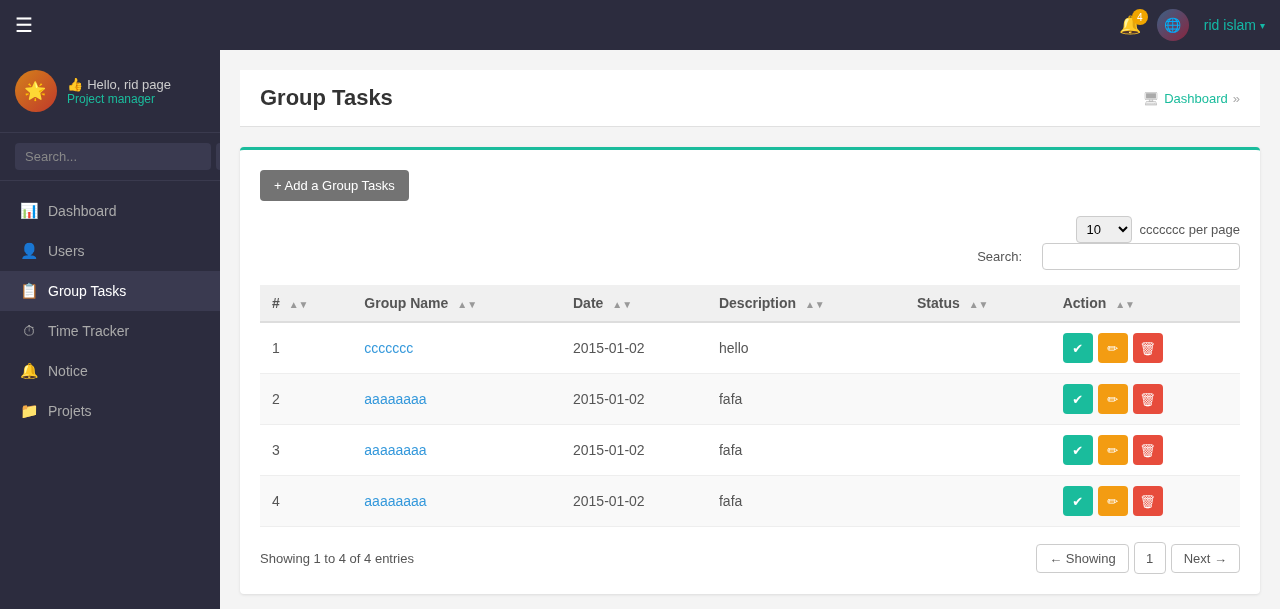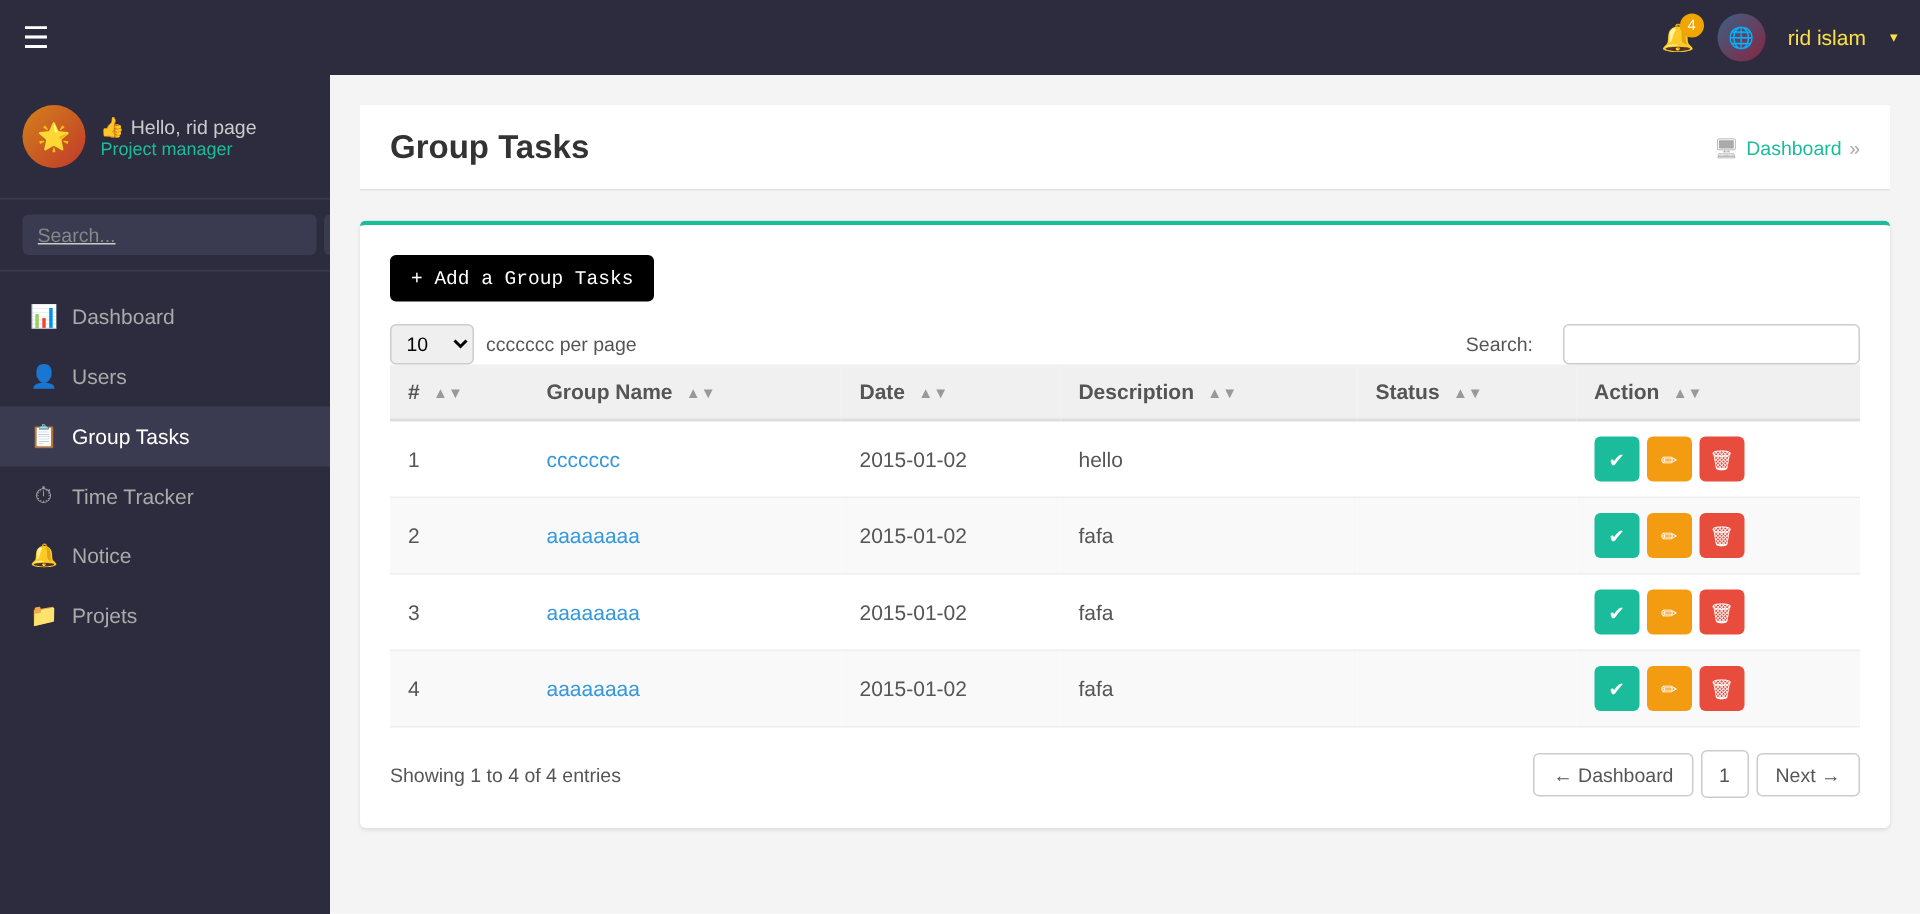--- a/index.html
+++ b/index.html
@@ -26,21 +26,21 @@
       background: #f0a500; color: #fff; border-radius: 50%;
       font-size: 10px; width: 16px; height: 16px;
       display: flex; align-items: center; justify-content: center;
     }
     .user-avatar-top {
       width: 32px; height: 32px; border-radius: 50%;
       background: linear-gradient(135deg, #3a6186, #89253e);
       display: flex; align-items: center; justify-content: center;
       color: white; font-size: 14px; cursor: pointer;
     }
-    .user-name-top { color: #fde047; font-size: 14px; cursor: pointer; display: flex; align-items: center; gap: 16px; }
+    .user-name-top { color: #14b8a6; font-size: 14px; cursor: pointer; display: flex; align-items: center; gap: 4px; }
     .user-name-top .caret { font-size: 10px; }
 
     
     .main-layout { display: flex; margin-top: 50px; height: calc(100vh - 50px); }
 
     
     .sidebar {
       width: 220px; background: #2c2c3e; color: #ccc;
       display: flex; flex-direction: column;
       position: fixed; top: 50px; left: 0; bottom: 0;
@@ -57,21 +57,21 @@
       display: flex; align-items: center; justify-content: center;
       color: white; font-size: 18px;
     }
     .sidebar-user-info { display: flex; flex-direction: column; }
     .sidebar-user-hello { color: #ccc; font-size: 13px; display: flex; align-items: center; gap: 4px; }
     .sidebar-user-role { color: #1abc9c; font-size: 12px; }
 
     .sidebar-search {
       padding: 10px 15px;
       border-bottom: 1px solid #3a3a4e;
-      display: flex; align-items: center; gap: 5px; text-decoration: underline;
+      display: flex; align-items: center; gap: 5px;
     }
     .sidebar-search input {
       background: #3a3a50; border: none; outline: none;
       color: #ccc; font-size: 13px; padding: 6px 10px;
       border-radius: 4px; flex: 1;
     }
     .sidebar-search input::placeholder { color: #888; }
     .sidebar-search .search-btn {
       background: #3a3a50; border: none; color: #ccc;
       padding: 6px 10px; border-radius: 4px; cursor: pointer;
@@ -108,30 +108,31 @@
 
     
     .card {
       background: #fff; border-radius: 4px;
       border-top: 3px solid #1abc9c;
       padding: 20px;
       box-shadow: 0 1px 3px rgba(0,0,0,0.1);
     }
 
     .add-btn {
-      background: #000000; color: #fff; border: none;
+      background: #737373; color: #fff; border: none;
       padding: 8px 14px; border-radius: 4px; cursor: pointer;
       font-size: 13px; display: inline-flex; align-items: center; gap: 5px;
       margin-bottom: 15px;
-      font-family: Liberation Mono, monospace;
     }
 
     
     .table-controls {
       display: flex; align-items: flex-end; justify-content: space-between;
+      margin-bottom: 15px;
+      flex-direction: column;
     }
     .records-per-page { display: flex; align-items: center; gap: 8px; font-size: 13px; color: #555; }
     .records-per-page select {
       padding: 4px 6px; border: 1px solid #ccc; border-radius: 4px;
       font-size: 13px; cursor: pointer;
     }
     .table-search { display: flex; align-items: center; gap: 20px; font-size: 13px; color: #555; }
     .table-search input {
       padding: 5px 10px; border: 1px solid #ccc; border-radius: 4px; font-size: 13px;
     }
@@ -357,21 +358,21 @@
       </div>
     </td>
   </tr>
           </tbody>
       </table>
 
       
       <div class="pagination-area">
         <span>Showing 1 to 4 of 4 entries</span>
         <div class="pagination-btns">
-          <button class="page-btn">← Dashboard</button>
+          <button class="page-btn">← Showing</button>
           <div class="page-num active">1</div>
           <button class="page-btn">Next →</button>
         </div>
       </div>
 
     </div>
   </div>
 </div>
 
 </body></html>

